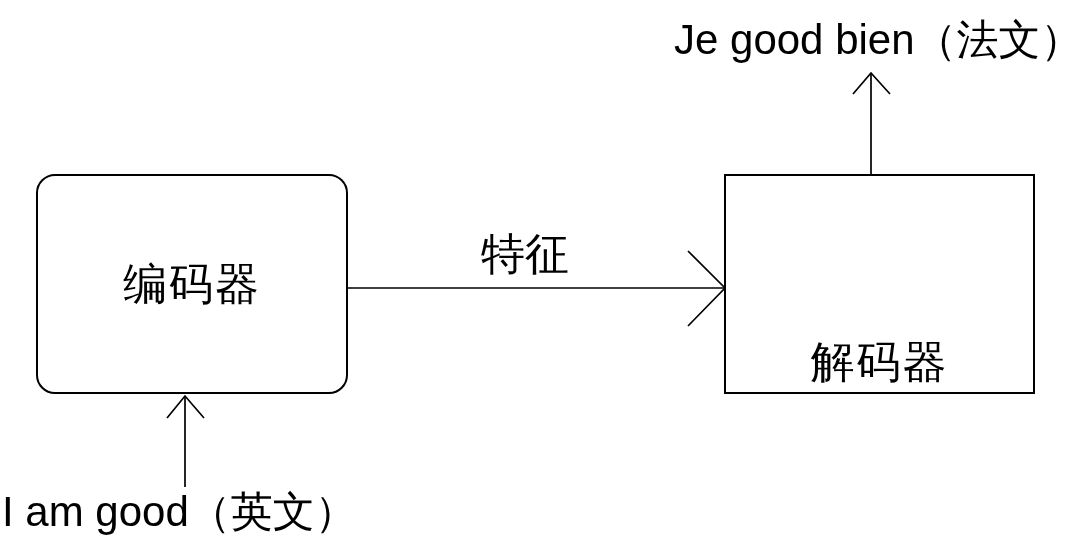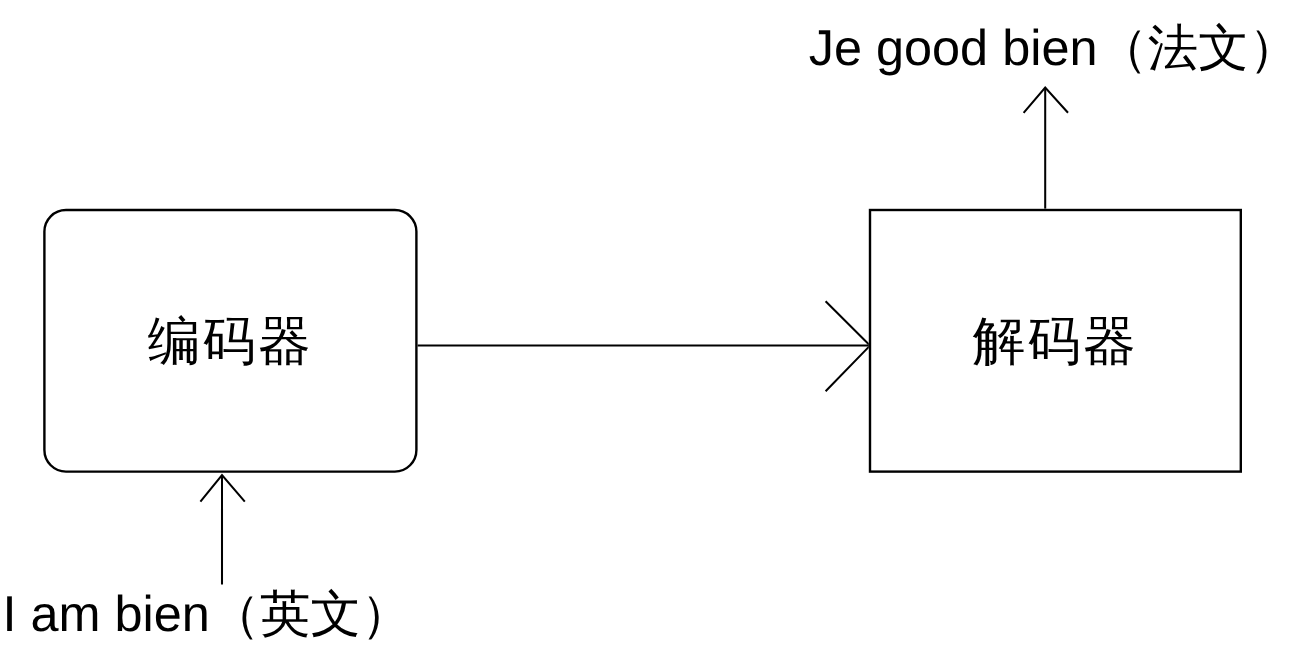--- a/index.html
+++ b/index.html
@@ -26,21 +26,21 @@
     fill:none;
   }
   .node{
     position:absolute;
     box-sizing:border-box;
     border:2px solid var(--line);
     background:var(--bg);
     display:flex;align-items:center;justify-content:center;
   }
   .node-encoder{left:36px;top:174px;width:312px;height:220px;border-radius:19px;}
-  .node-decoder{left:724px;top:174px;width:311px;height:220px;}
+  .node-decoder{left:724px;top:174px;width:311px;height:220px;align-items:flex-end;}
   .node-label{
     font-size:44px;
     letter-spacing:2px;
     white-space:nowrap;
   }
   .txt{
     position:absolute;
     white-space:nowrap;
     font-size:42px;
     line-height:1.15;
@@ -77,18 +77,19 @@
   </svg>
 
   <div class="node node-encoder">
     <span class="node-label">编码器</span>
   </div>
 
   <div class="node node-decoder">
     <span class="node-label">解码器</span>
   </div>
 
+  <div class="txt txt-feature">特征</div>
 
   <div class="txt txt-output">Je good bien（法文）</div>
 
-  <div class="txt txt-input">I am bien（英文）</div>
+  <div class="txt txt-input">I am good（英文）</div>
 
 </div>
 
 </body></html>

